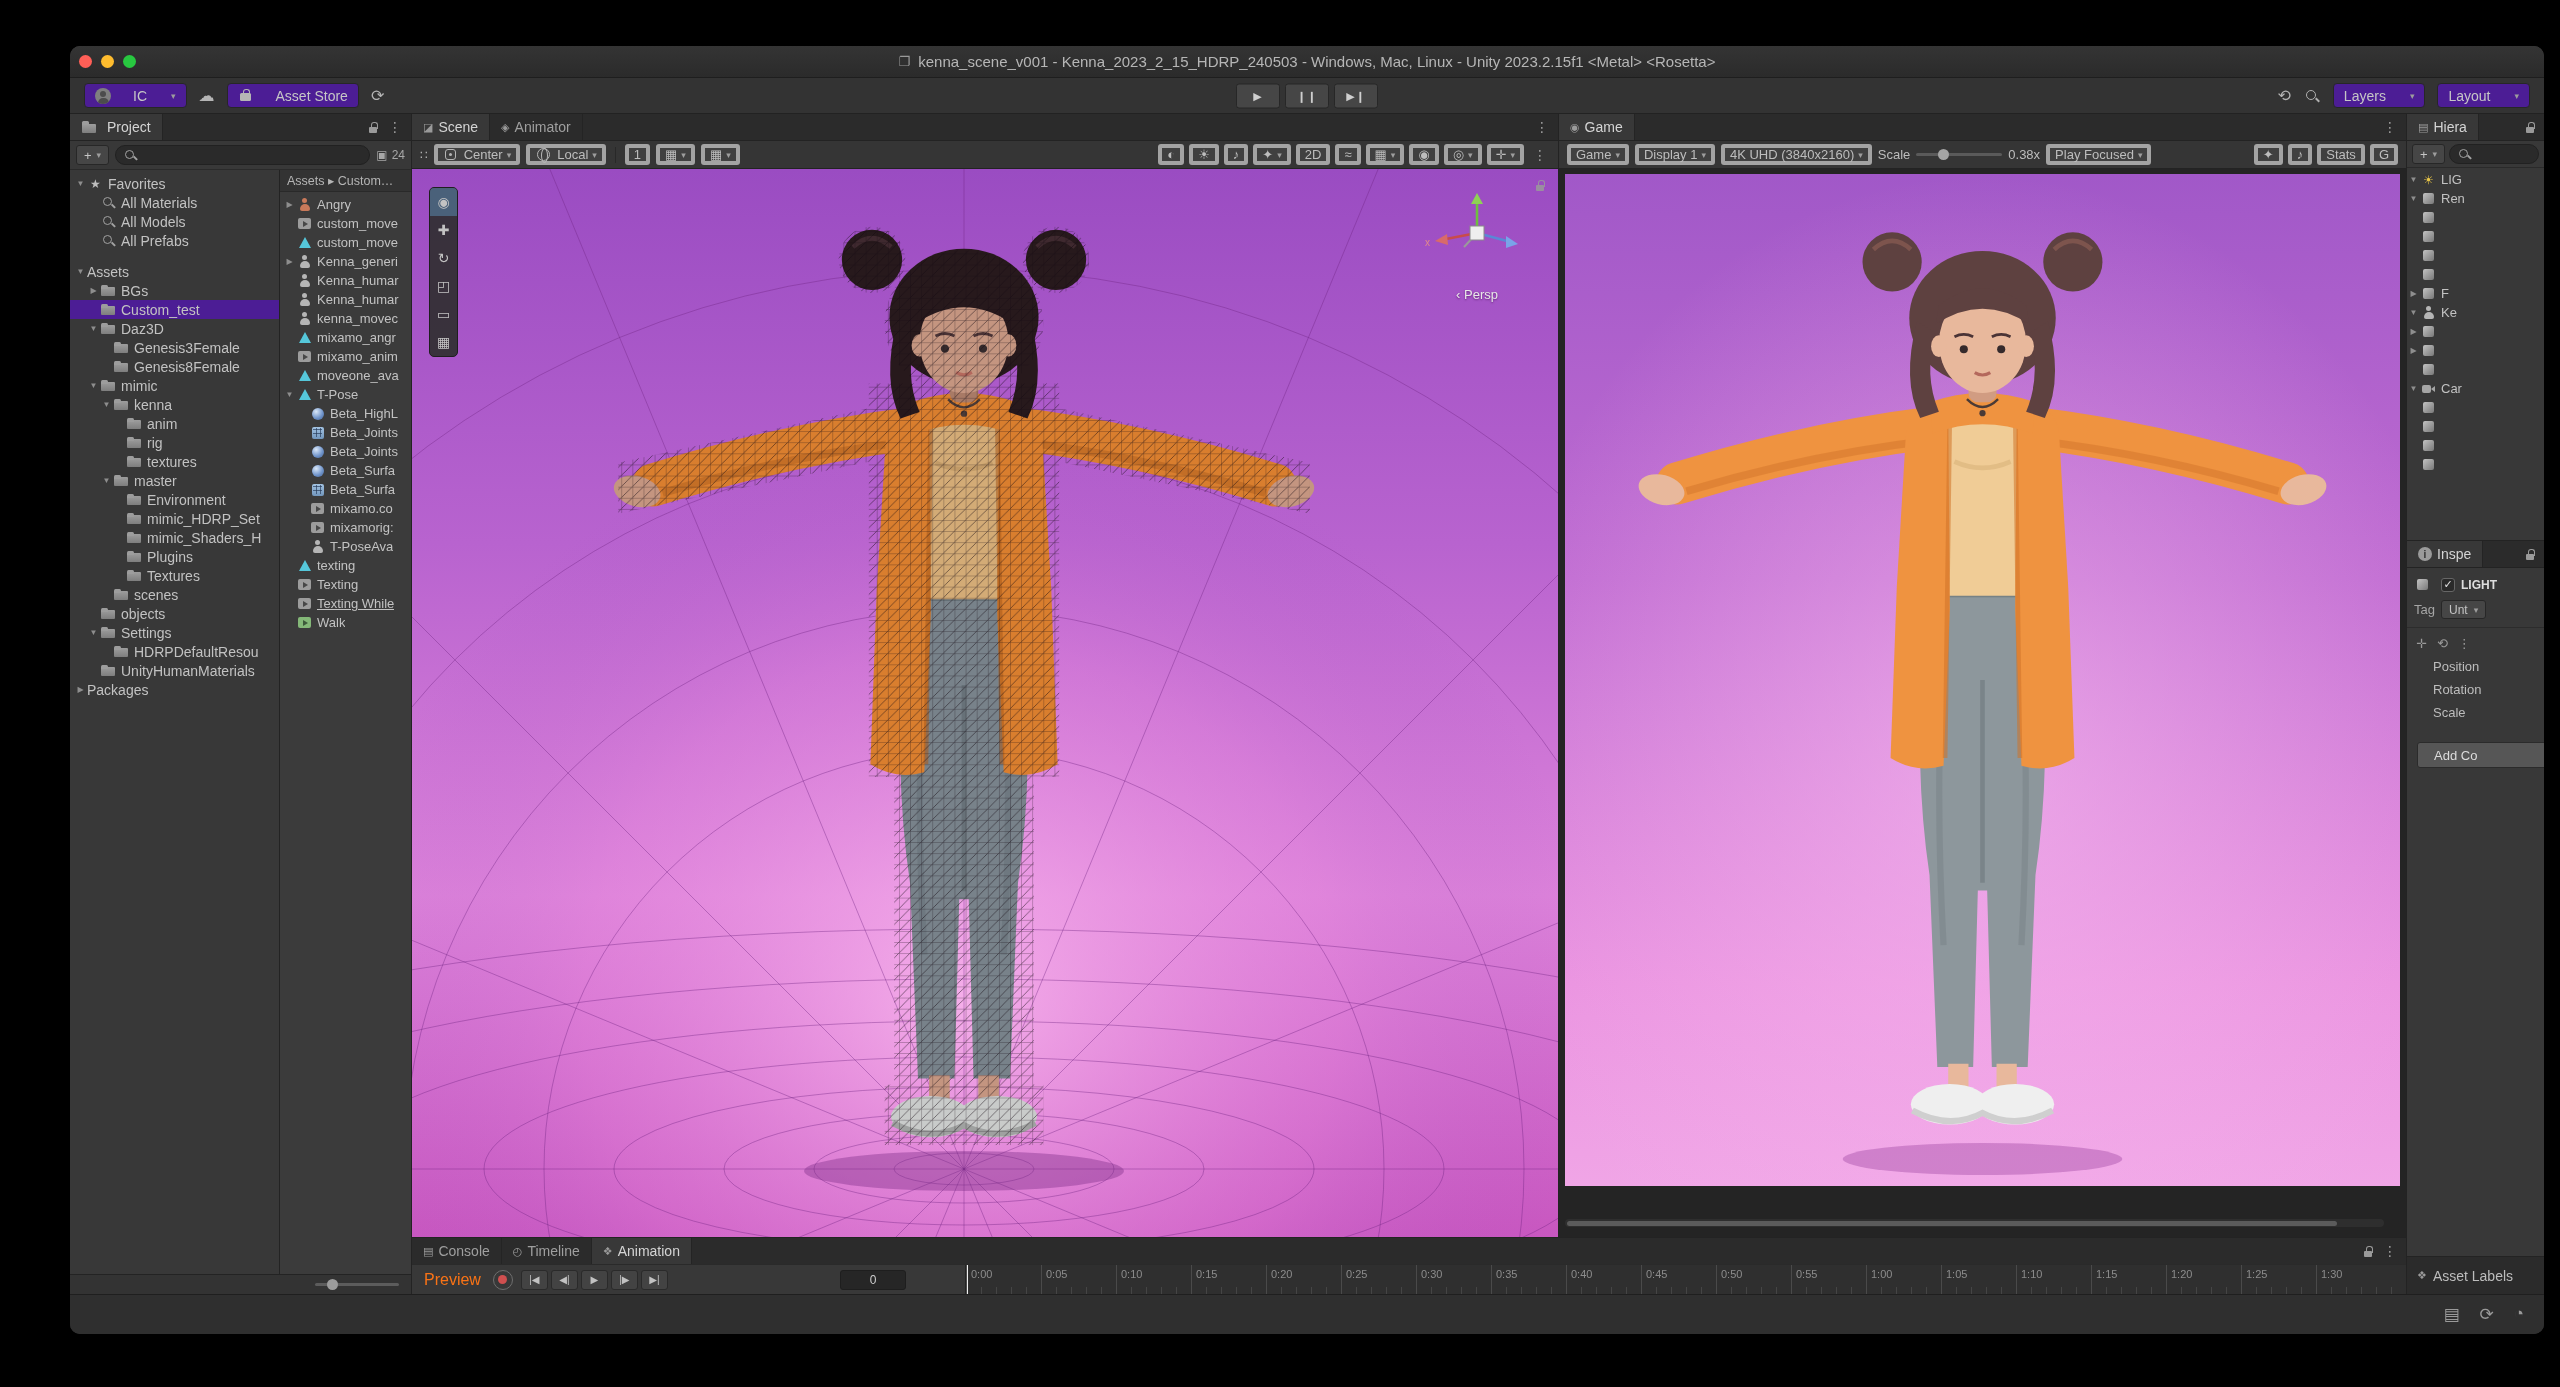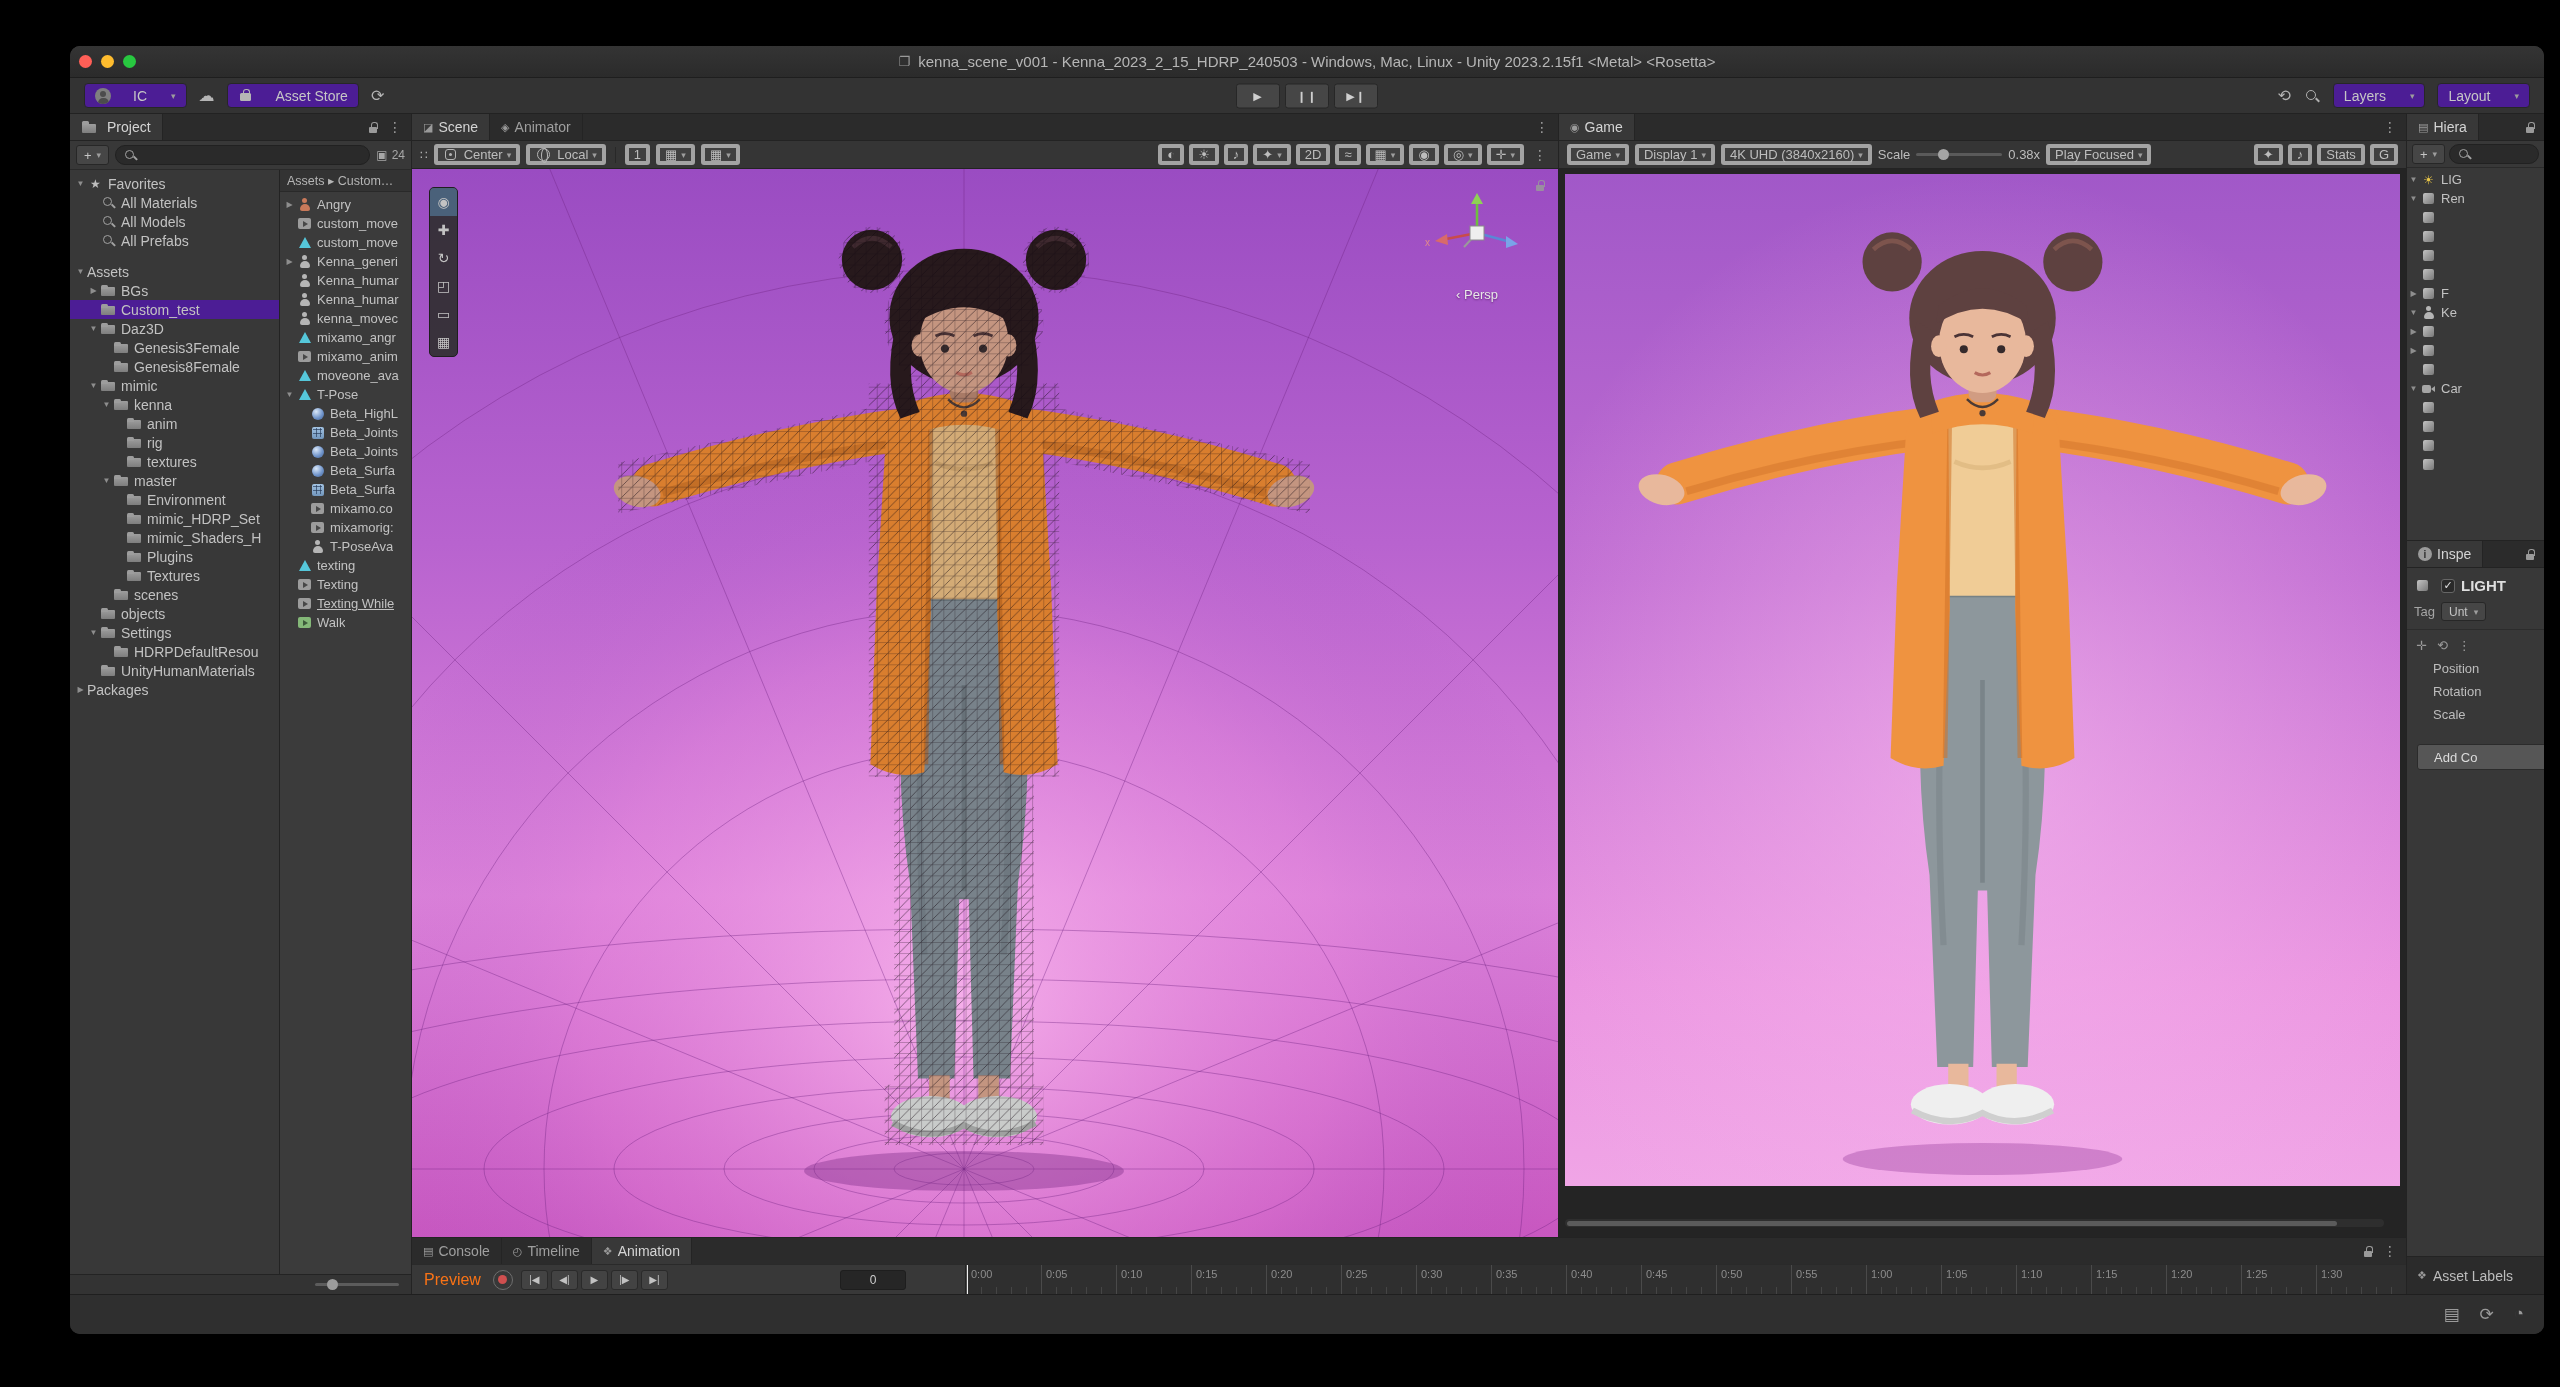--- a/index.html
+++ b/index.html
@@ -137,21 +137,21 @@
 
   
   .right-col{position:absolute;right:0;top:0;bottom:0;width:138px;border-left:1px solid #232323;background:#383838;overflow:hidden;}
   .hier{position:absolute;left:0;right:0;top:0;height:427px;border-bottom:1px solid #232323;display:flex;flex-direction:column;overflow:hidden;}
   .hier-toolbar{height:27px;border-bottom:1px solid #2a2a2a;display:flex;align-items:center;gap:4px;padding:0 5px;}
   .hier-rows{flex:1;overflow:hidden;padding-top:2px;}
   .hrow{height:19px;display:flex;align-items:center;font-size:13px;color:#c2c2c2;white-space:nowrap;}
   .insp{position:absolute;left:0;right:0;top:427px;height:715px;display:flex;flex-direction:column;overflow:hidden;}
   .insp-head{display:flex;align-items:center;gap:6px;padding:9px 7px 6px 7px;}
   .checkbox{width:14px;height:14px;background:#2a2a2a;border:1px solid #666;border-radius:3px;color:#e2e2e2;font-size:11px;display:flex;align-items:center;justify-content:center;flex:none;}
-  .obj-name{font-size:15px;font-weight:bold;color:#dedede;white-space:nowrap;}
+  .obj-name{font-size:12px;font-weight:bold;color:#dedede;white-space:nowrap;}
   .tag-row{display:flex;align-items:center;gap:6px;padding:2px 7px 8px 7px;font-size:13px;color:#a5a5a5;border-bottom:1px solid #2c2c2c;}
   .tag-pill{display:inline-flex;align-items:center;gap:4px;height:19px;padding:0 7px;background:#464646;border:1px solid #272727;border-radius:3px;color:#c4c4c4;font-size:12px;white-space:nowrap;}
   .comp-icons{display:flex;gap:10px;padding:8px 9px 4px 9px;color:#9a9a9a;font-size:13px;}
   .insp-row{height:23px;display:flex;align-items:center;padding-left:26px;font-size:13px;color:#bdbdbd;}
   .add-btn{margin:18px 0 0 10px;width:200px;height:26px;background:#565656;border:1px solid #2b2b2b;border-radius:3px;color:#dcdcdc;font-size:13px;display:flex;align-items:center;padding-left:16px;}
   .assetlabels{position:absolute;left:0;right:0;top:1142px;bottom:0;background:#2b2b2b;border-top:1px solid #232323;display:flex;align-items:center;gap:6px;padding:0 10px;font-size:14px;color:#bdbdbd;white-space:nowrap;}
 
   
   .statusbar{position:absolute;left:0;right:0;bottom:0;height:40px;background:#2f2f2f;border-top:1px solid #1f1f1f;display:flex;align-items:center;justify-content:flex-end;gap:20px;padding:0 20px;}
   .stico{color:#9a9a9a;font-size:17px;}

